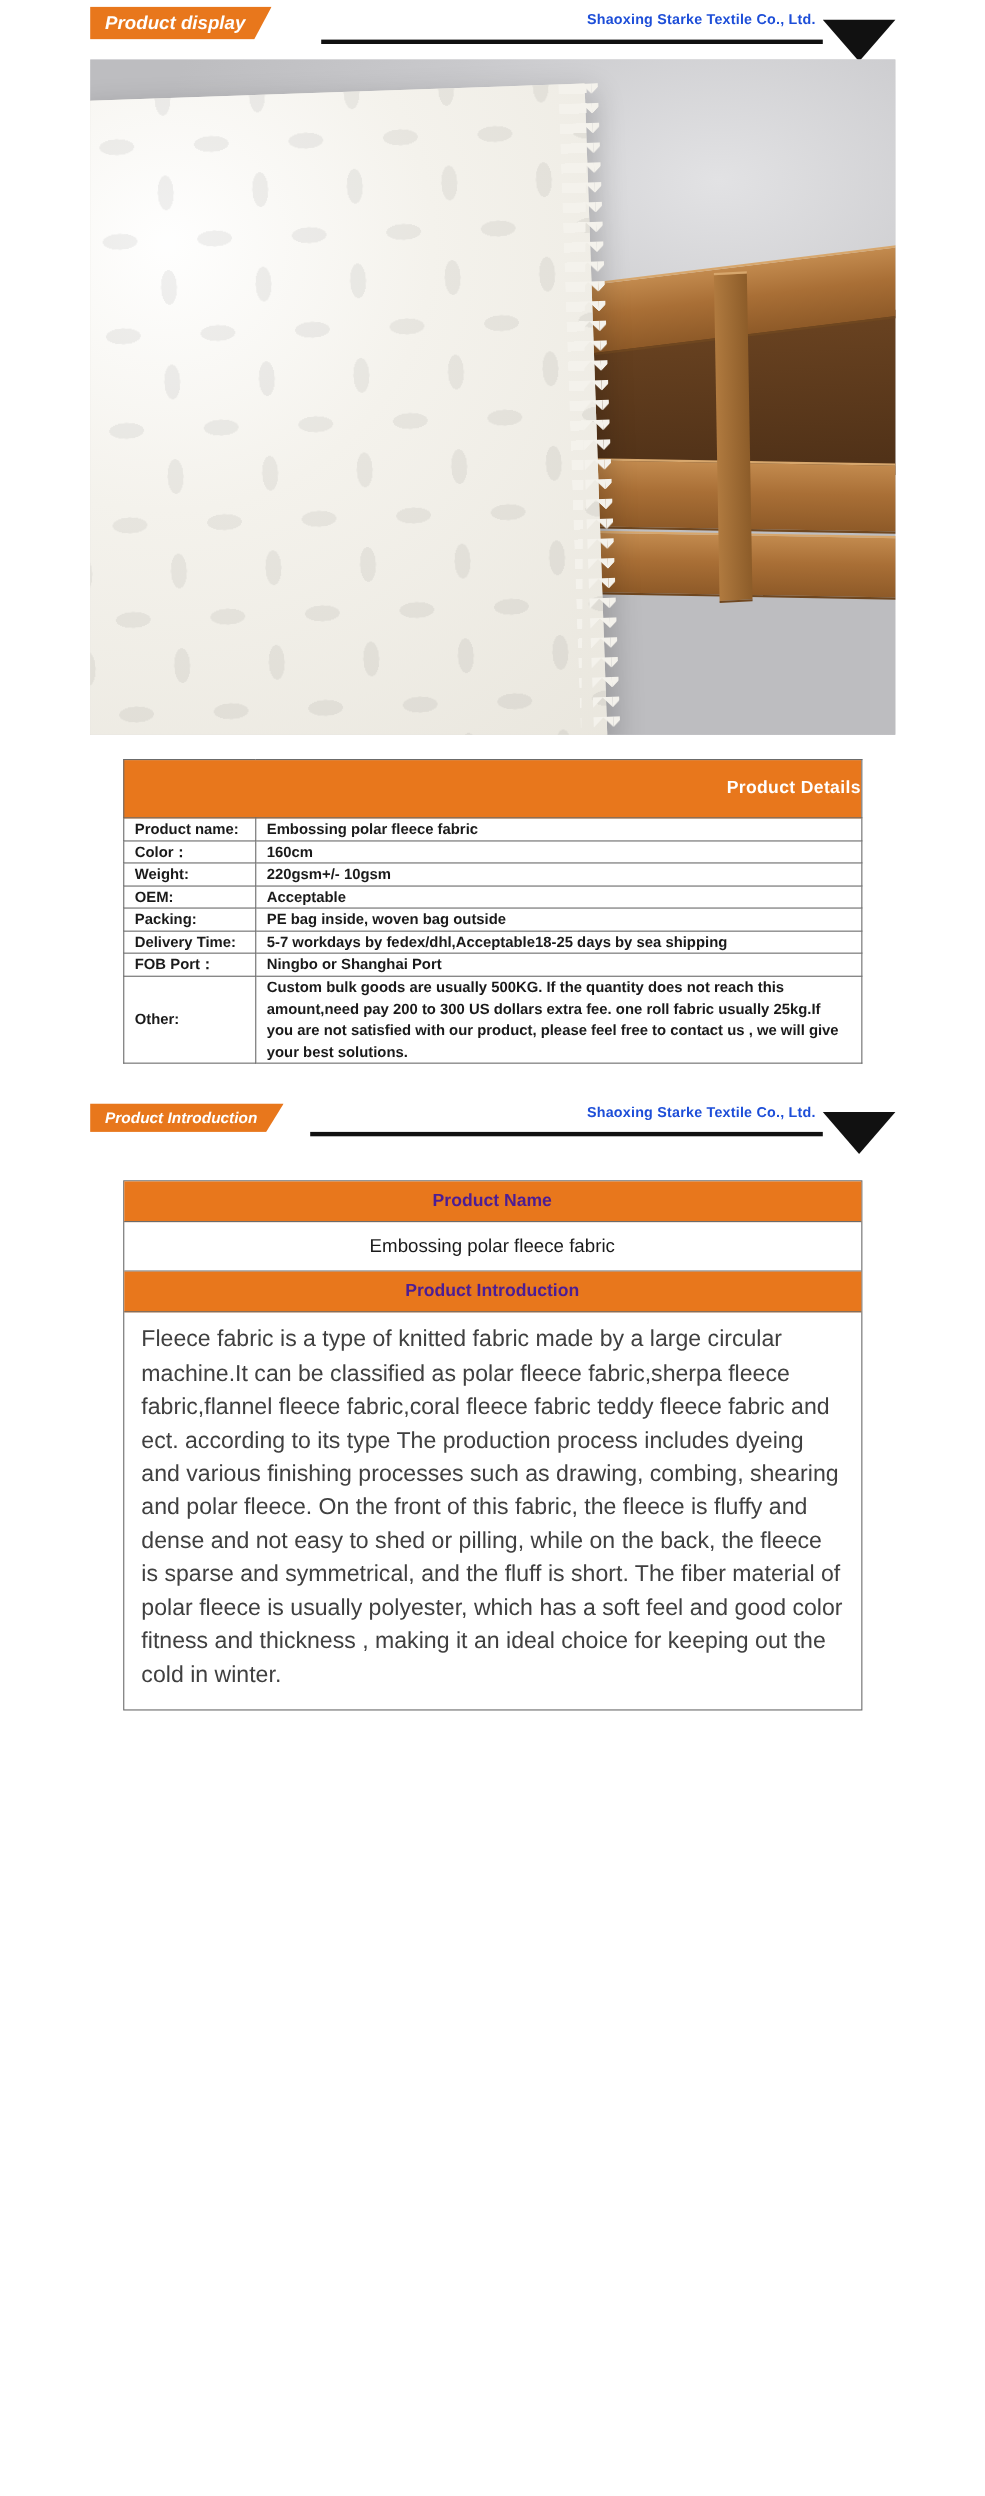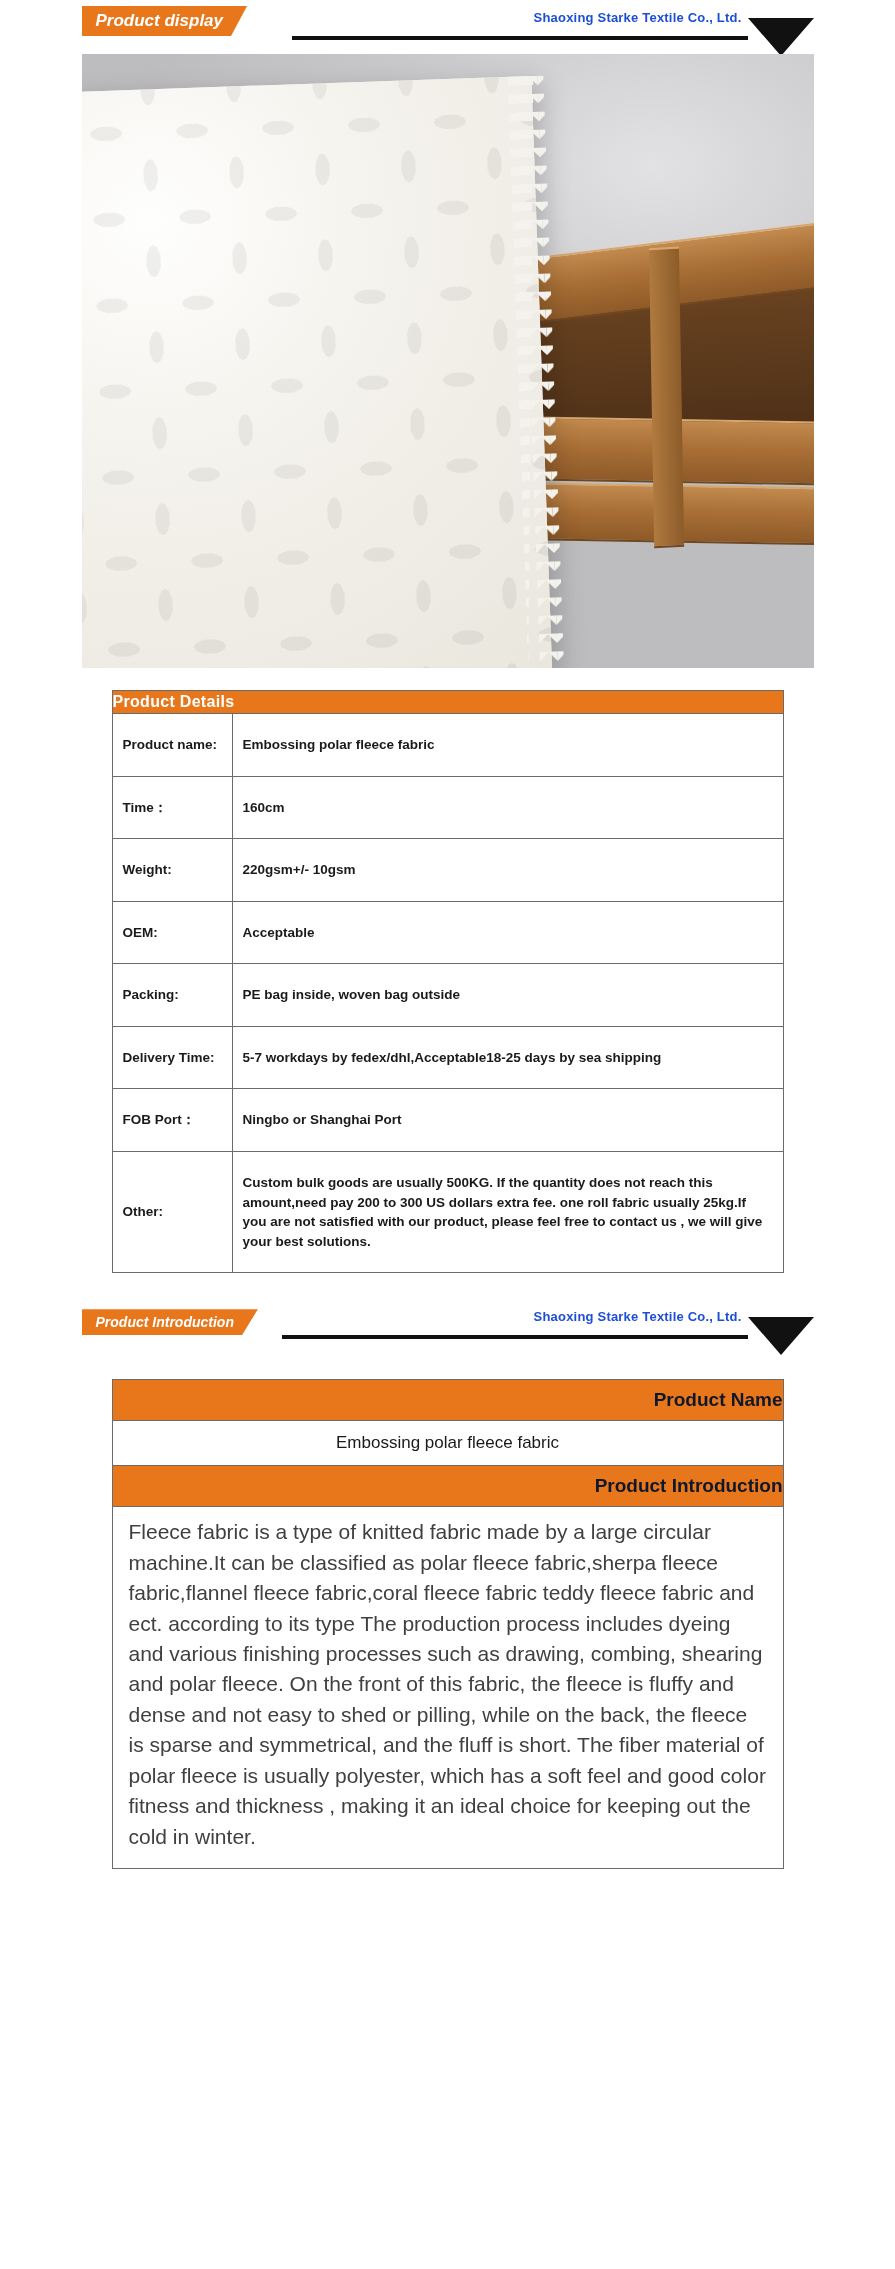--- a/index.html
+++ b/index.html
@@ -169,43 +169,43 @@
     width: calc(100% - 96px);
     margin: 22px 48px 0 48px;
     font-size: 13.5px;
   }
   table, th, td { border: 1px solid #6b6b6b; }
   th.title-row {
     background: #e8771c;
     color: #ffffff;
     font-size: 16px;
     font-weight: bold;
-    padding: 2px 0;
-    text-align: left;
+    padding: 17px 0;
+    text-align: right;
     letter-spacing: .3px;
   }
   td {
-    padding: 21px 10px;
+    padding: 0 10px;
     vertical-align: middle;
     color: #1a1a1a;
     line-height: 1.45;
   }
   td.k { width: 120px; font-weight: bold; }
   td.v { font-weight: bold; }
 
   
   .intro {
     margin: 26px 48px 0 48px;
     border: 1px solid #6b6b6b;
   }
   .intro .bar {
     background: #e8771c;
-    color: #0f172a;
-    text-align: right;
-    font-size: 19px;
+    color: #4c1d95;
+    text-align: center;
+    font-size: 16px;
     font-weight: bold;
     padding: 9px 0;
     border-bottom: 1px solid #6b6b6b;
   }
   .intro .name {
     text-align: center;
     font-size: 17px;
     color: #1a1a1a;
     padding: 12px 0;
     border-bottom: 1px solid #6b6b6b;
@@ -257,21 +257,21 @@
       <tr>
           <th class="title-row" colspan="2">Product Details</th>
         </tr>
     </thead>
     <tbody>
       <tr>
         <td class="k">Product name:</td>
         <td class="v">Embossing polar fleece fabric</td>
       </tr>
       <tr>
-        <td class="k">Time：</td>
+        <td class="k">Color：</td>
         <td class="v">160cm</td>
       </tr>
       <tr>
         <td class="k">Weight:</td>
         <td class="v">220gsm+/- 10gsm</td>
       </tr>
       <tr>
         <td class="k">OEM:</td>
         <td class="v">Acceptable</td>
       </tr>

